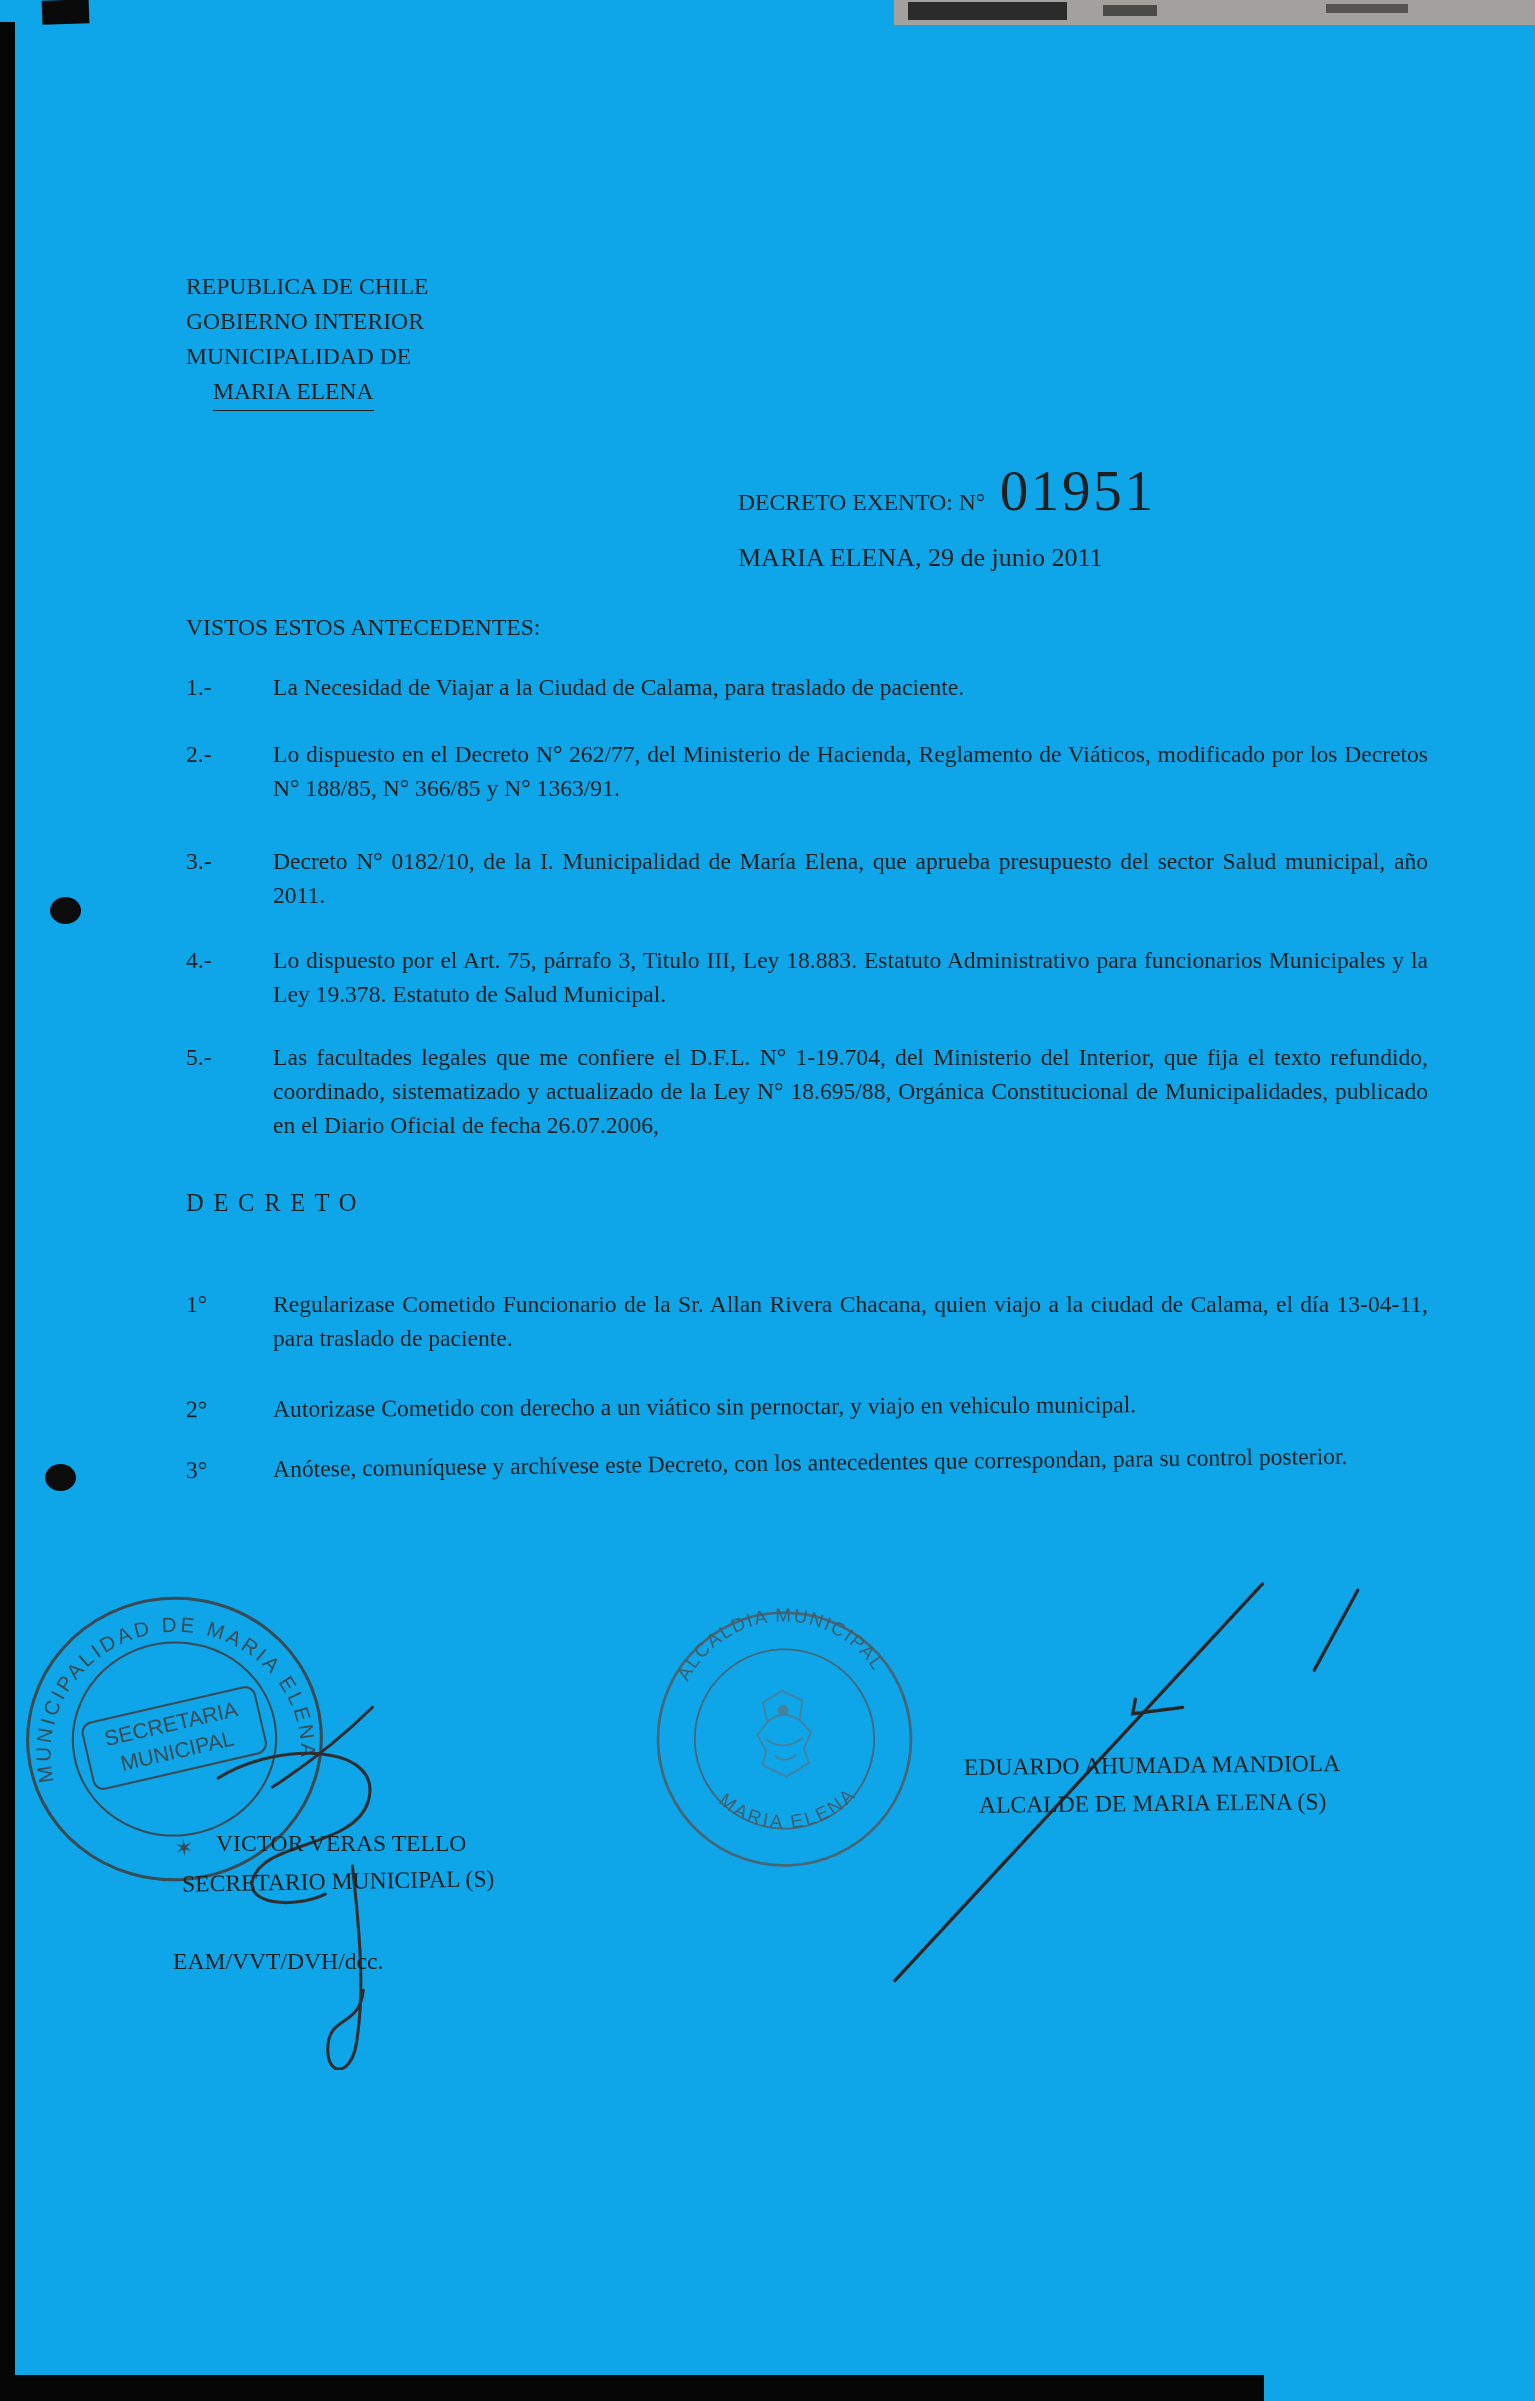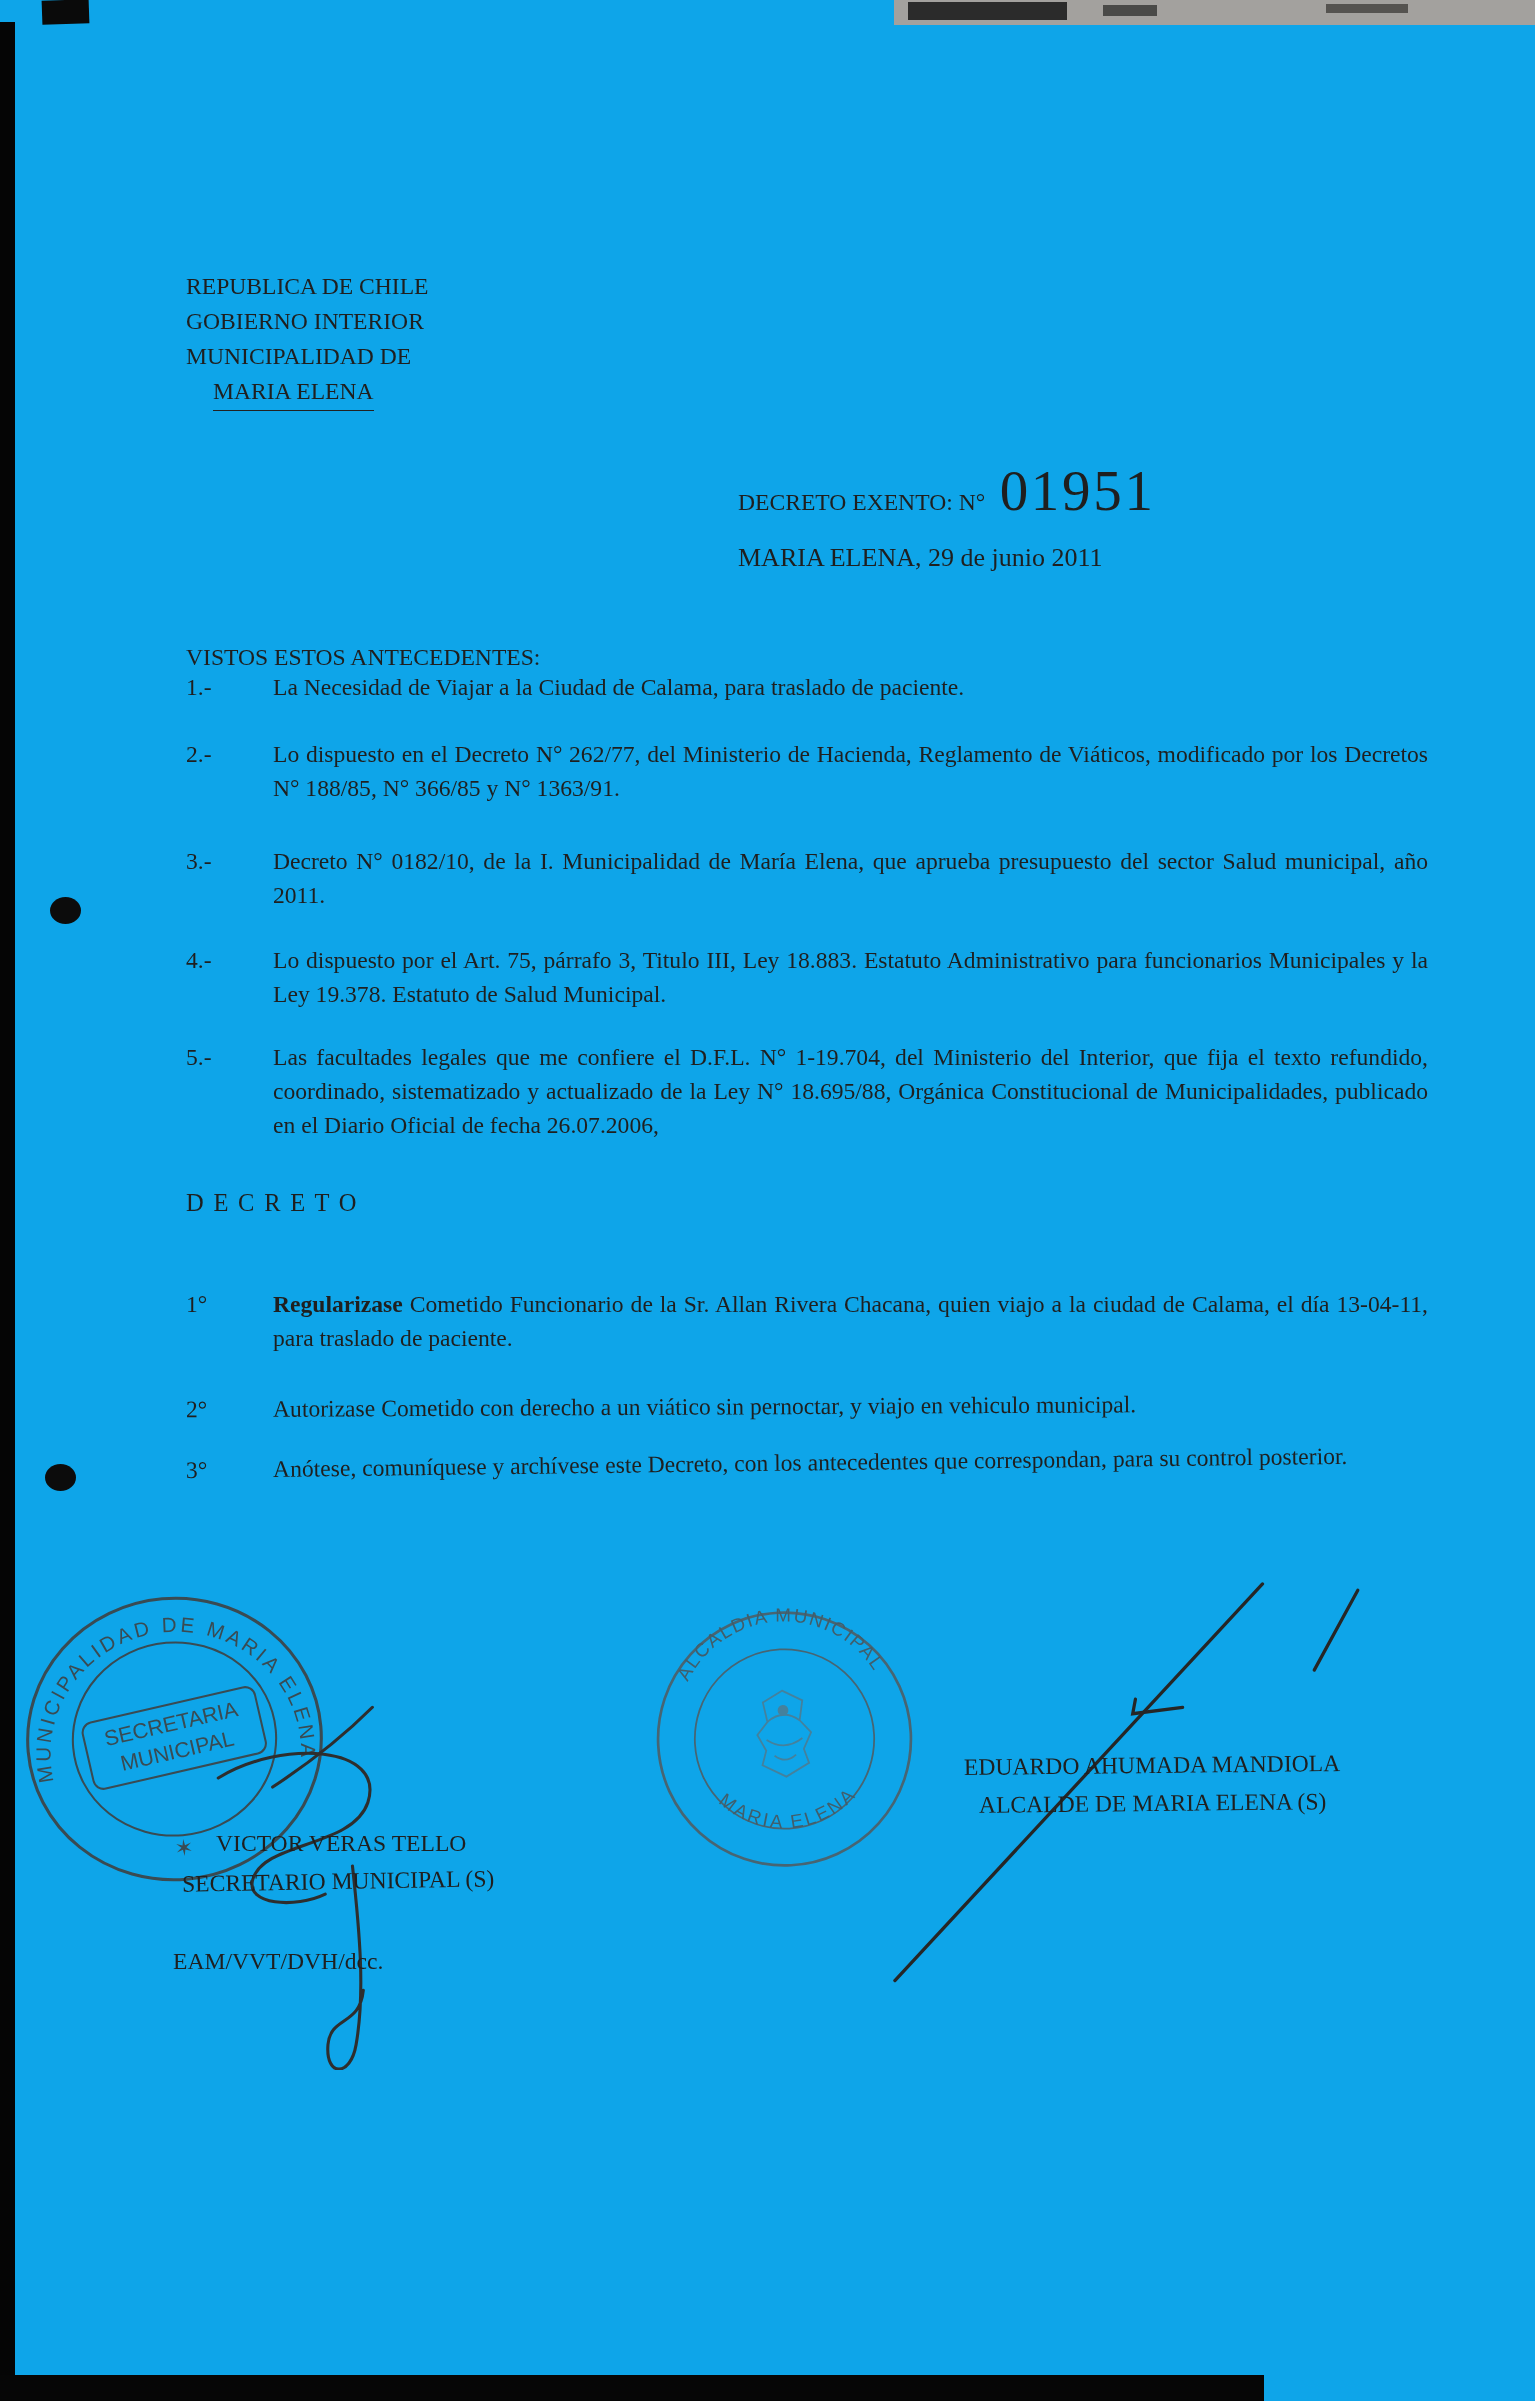--- a/index.html
+++ b/index.html
@@ -14,21 +14,21 @@
   .corner-mark { position:absolute; left:42px; top:0; width:47px; height:23.6px; background:#0a0a0a; transform:rotate(-2deg); }
   .top-gray { position:absolute; left:894px; top:0; width:641px; height:24.5px; background:#a3a19e; }
   .top-dark-1 { position:absolute; left:908px; top:1.8px; width:159px; height:18px; background:#2b2b2b; }
   .top-dark-2 { position:absolute; left:1103px; top:4.5px; width:54px; height:11px; background:#4a4a48; }
   .top-dark-3 { position:absolute; left:1326px; top:3.6px; width:82px; height:9px; background:#555350; }
   .bottom-bar { position:absolute; left:0; top:2375px; width:1264px; height:26px; background:#060606; }
   .punch-dot { position:absolute; width:31px; height:27px; background:#0c0c0c; border-radius:50%; }
   .dot-1 { left:50px; top:897px; }
   .dot-2 { left:45px; top:1464px; }
 
-  .txt { font-size:23.6px; line-height:34px;margin-top:30px; }
+  .txt { font-size:23.6px; line-height:34px; }
 
   
   .letterhead { position:absolute; left:186px; top:269px; font-size:23.6px; line-height:35px; }
   .letterhead .uline { display:inline-block; margin-left:27px; border-bottom:1.8px solid #222; padding-bottom:0.9px; }
 
   
   .decree-line { position:absolute; left:738px; top:458px; display:flex; align-items:baseline; }
   .decree-label { font-size:23.6px; }
   .decree-number { font-size:57px; letter-spacing:2.7px; margin-left:14.5px; font-weight:500; }
   .place-date { position:absolute; left:738px; top:543px; font-size:26px; }
@@ -41,21 +41,21 @@
   .row .body { flex:1; font-size:23.6px; line-height:34px; text-align:justify; }
   .mb1 { margin-bottom:33px; } .mb2 { margin-bottom:39px; }
   .mb3 { margin-bottom:31px; } .mb4 { margin-bottom:29px; }
 
   .decreto-title { position:absolute; left:186px; top:1189px; font-size:24.5px; font-weight:normal; letter-spacing:1.8px; }
 
   .decreto-list { position:absolute; left:186px; top:1287px; width:1242px; }
   .tilt-a { transform:rotate(-0.3deg); }
   .tilt-b { transform:rotate(-0.7deg); transform-origin:left center; }
   .d-mb1 { margin-bottom:34px; } .d-mb2 { margin-bottom:30px; }
-  .lead-bold { font-weight:bold; }
+  .lead-bold { font-weight:normal; }
 
   
   .stamp { position:absolute; pointer-events:none; }
   .stamp-left { left:20px; top:1587px; transform:rotate(-5deg); opacity:0.88; }
   .stamp-center { left:650px; top:1603px; transform:rotate(-3deg); opacity:0.8; }
   .flourish { position:absolute; left:109px; top:1671px; pointer-events:none; }
   .strokes { position:absolute; left:863px; top:1534px; pointer-events:none; }
 
   .sec-name { position:absolute; left:216px; top:1830px; font-size:23.6px; }
   .sec-title { position:absolute; left:182px; top:1868px; font-size:23.6px; transform:rotate(-1deg); }

